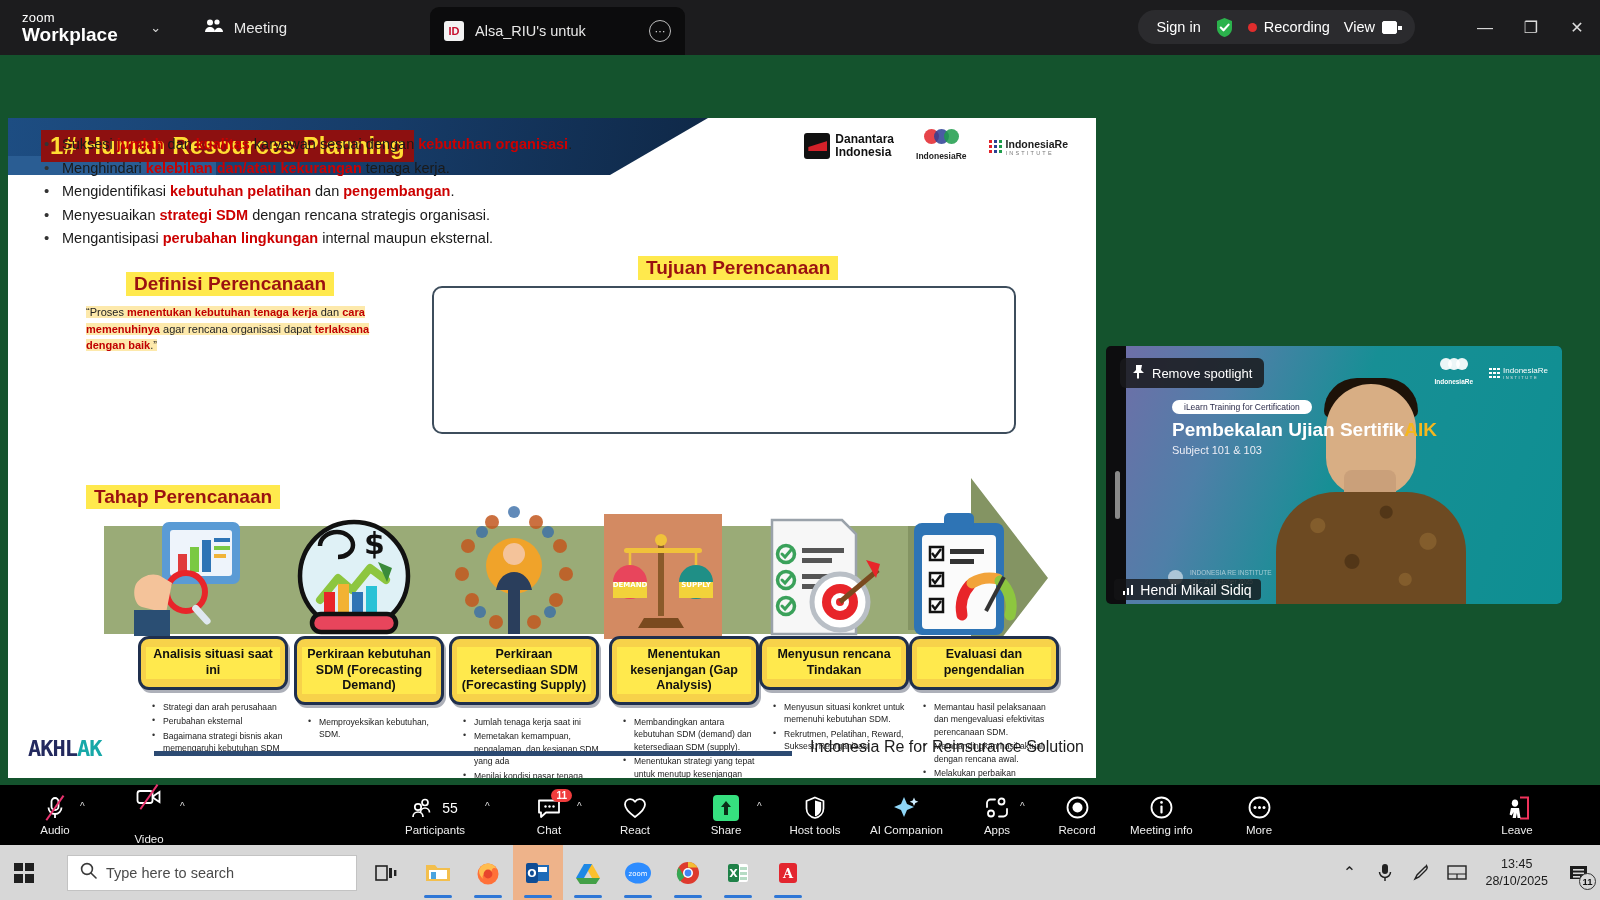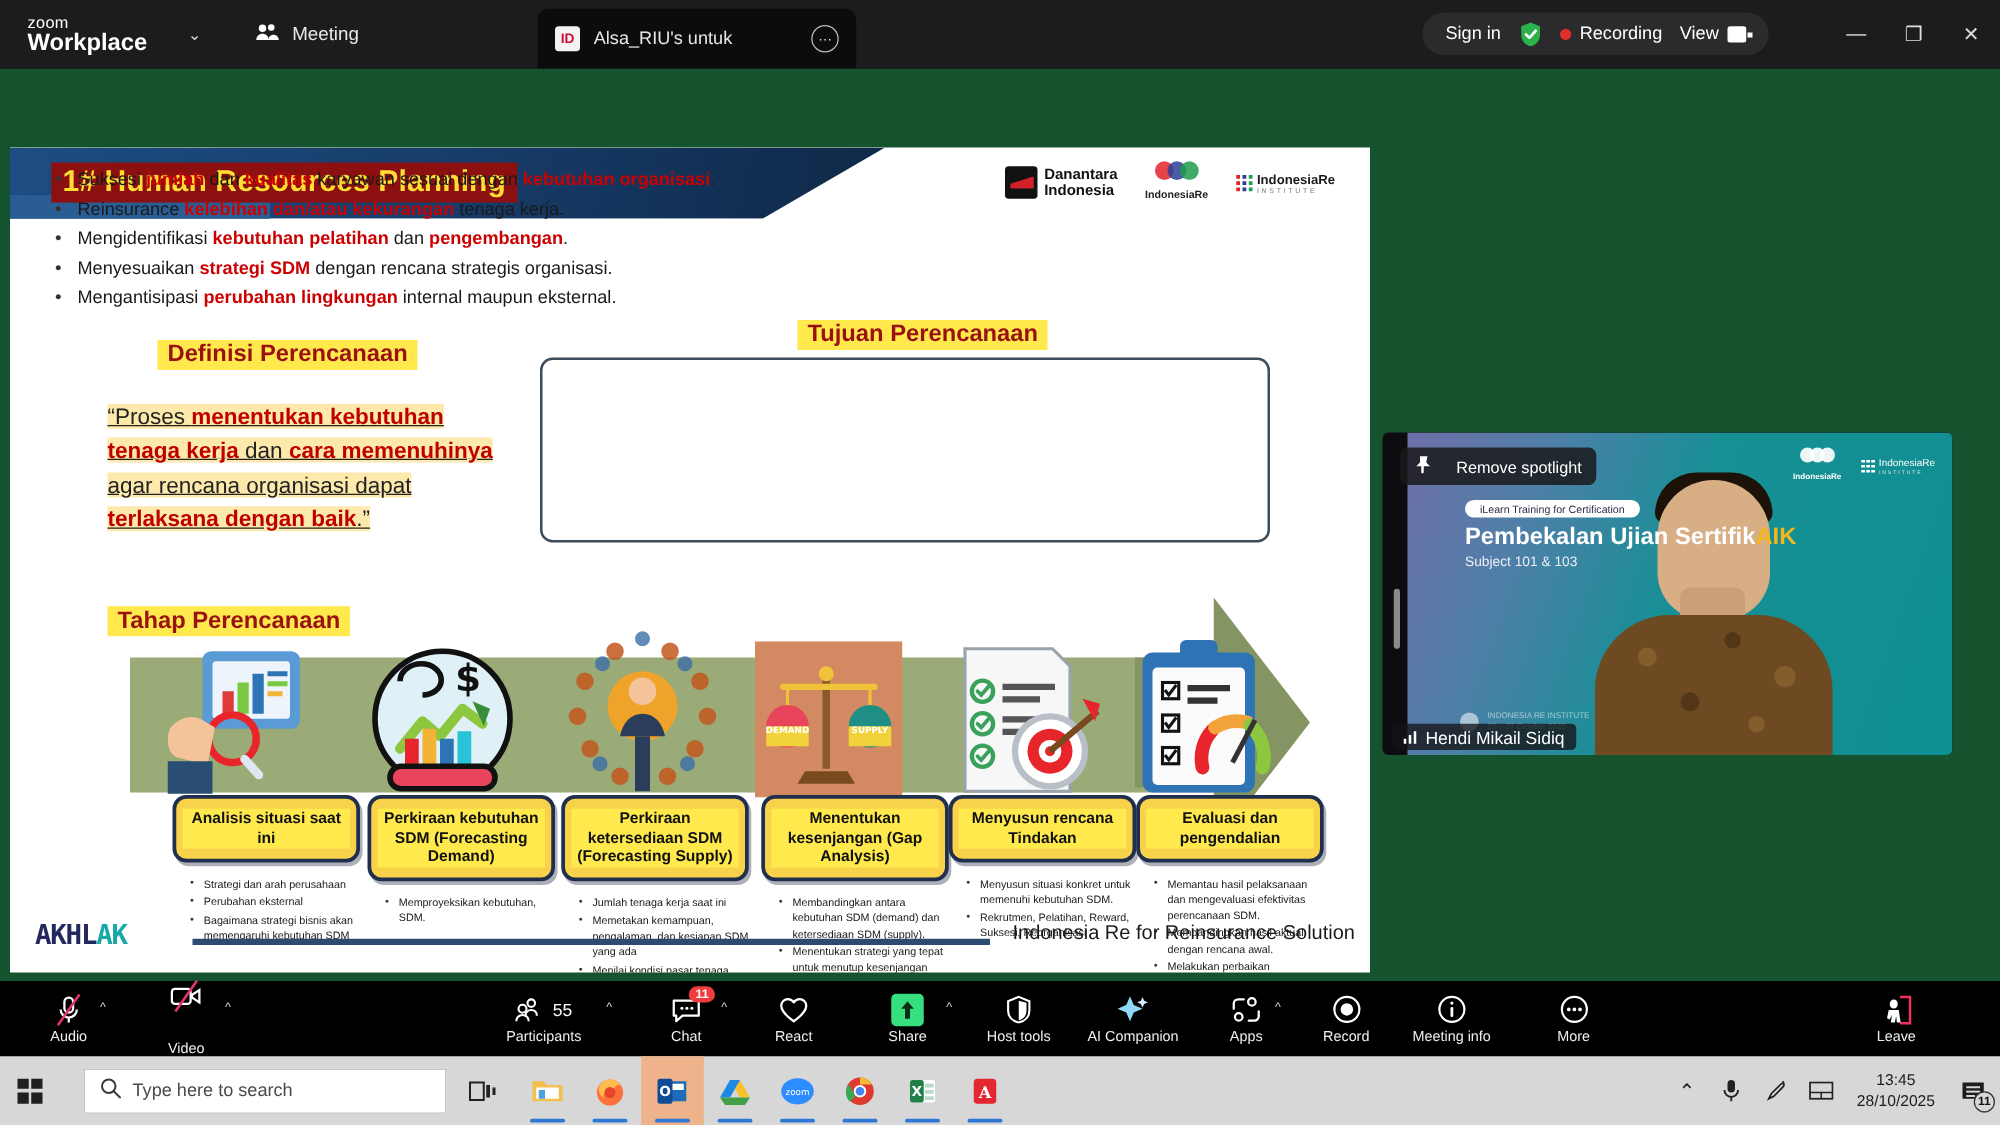--- a/index.html
+++ b/index.html
@@ -137,22 +137,22 @@
     border-radius: 0 0 50% 50%; margin-top: 1px;
   }
 
   
   .def-title {
     position: absolute; left: 118px; top: 154px;
     background: #ffe94d; color: #9a1111; font-weight: bold; font-size: 19px;
     padding: 1px 8px;
   }
   .def-quote {
-    position: absolute; left: 78px; top: 202px; width: 310px;
-    font-size: 18px; line-height: 1.52; color: #222; text-decoration: underline;
+    position: absolute; left: 78px; top: 186px; width: 310px;
+    font-size: 11px; line-height: 1.52; color: #222;
   }
   .def-quote .hl { background: #fde9ab; }
   .def-quote b { color: #c00000; }
 
   
   .goal-title {
     position: absolute; left: 630px; top: 138px;
     background: #ffe94d; color: #9a1111; font-weight: bold; font-size: 19px;
     padding: 1px 8px;
   }
@@ -237,21 +237,21 @@
     background: linear-gradient(110deg, #6e6fa8 0%, #4f7fa8 22%, #178f95 48%, #0e8f92 100%);
     overflow: hidden;
   }
   .vid-scroll {
     position: absolute; left: 9px; top: 125px; width: 5px; height: 48px;
     background: #8a8a8a; border-radius: 3px; cursor: pointer;
   }
   .spotlight-pill {
     position: absolute; left: 14px; top: 12px; height: 26px;
     background: rgba(26,26,28,.86); border-radius: 6px;
-    display: flex; align-items: center; gap: 20px; padding: 15px 12px;
+    display: flex; align-items: center; gap: 7px; padding: 15px 12px;
     color: #fff; font-size: 13px; cursor: pointer; z-index: 6; text-align: right;
   }
   .v-logos {
     position: absolute; right: 14px; top: 12px; display: flex;
     align-items: center; gap: 16px; z-index: 4;
   }
   .v-ire { text-align: center; }
   .v-ire .rings { display: flex; justify-content: center; }
   .v-ire .rg { width: 12px; height: 12px; border-radius: 50%; background: #ffffff; opacity: .92; }
   .v-ire .rg + .rg { margin-left: -4px; }
@@ -507,21 +507,21 @@
 
       <div class="def-title">Definisi Perencanaan</div>
       <div class="def-quote">
         <span class="hl"><span>“Proses </span><b>menentukan kebutuhan tenaga kerja</b><span> dan </span><b>cara memenuhinya</b><span> agar rencana organisasi dapat </span><b>terlaksana dengan baik</b><span>.”</span></span>
       </div>
 
       <div class="goal-title">Tujuan Perencanaan</div>
       <div class="goal-box"></div>
       <ul class="goal-list">
         <li><span>Suksesi </span><b>jumlah</b><span> dan </span><b>kualitas</b><span> karyawan sesuai dengan </span><b>kebutuhan organisasi</b><span>.</span></li>
-        <li><span>Reinsurance </span><b>kelebihan dan/atau kekurangan</b><span> tenaga kerja.</span></li>
+        <li><span>Menghindari </span><b>kelebihan dan/atau kekurangan</b><span> tenaga kerja.</span></li>
         <li><span>Mengidentifikasi </span><b>kebutuhan pelatihan</b><span> dan </span><b>pengembangan</b><span>.</span></li>
         <li><span>Menyesuaikan </span><b>strategi SDM</b><span> dengan rencana strategis organisasi.</span></li>
         <li><span>Mengantisipasi </span><b>perubahan lingkungan</b><span> internal maupun eksternal.</span></li>
       </ul>
 
       <div class="stage-title">Tahap Perencanaan</div>
       <div class="band"></div>
       <div class="band-arrow"></div>
 
       <div class="icon-strip">

